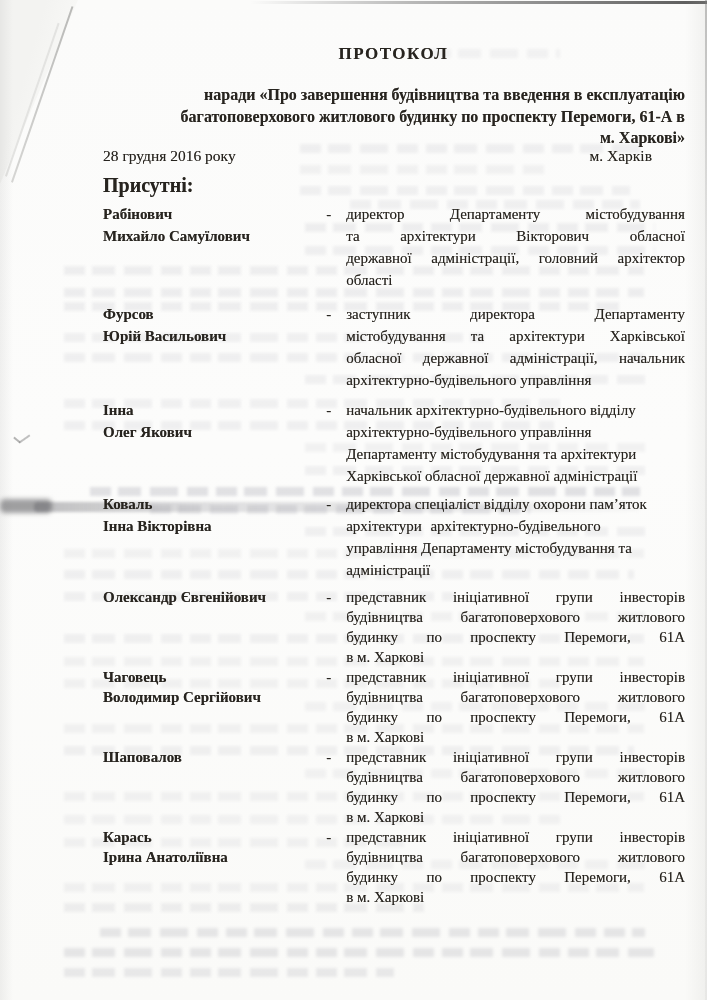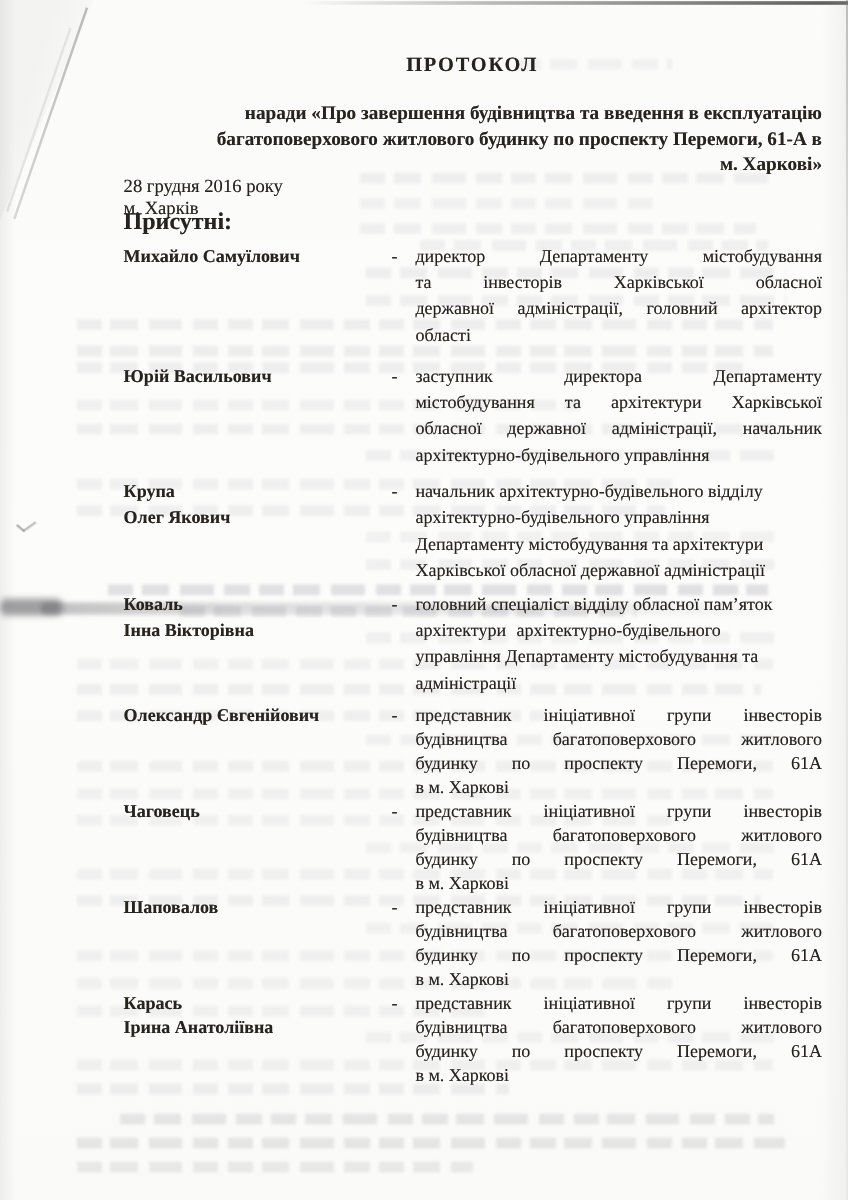--- a/index.html
+++ b/index.html
@@ -38,21 +38,21 @@
       rgba(92,92,112,0.60) 0 21px, rgba(92,92,112,0) 21px 28px,
       rgba(92,92,112,0.60) 28px 51px, rgba(92,92,112,0) 51px 60px,
       rgba(92,92,112,0.60) 60px 88px, rgba(92,92,112,0) 88px 97px,
       rgba(92,92,112,0.60) 97px 118px, rgba(92,92,112,0) 118px 126px);}
   
   .doc-title{position:absolute;left:0;top:44px;width:100%;text-align:center;
     font-weight:bold;font-size:17px;letter-spacing:1.5px;}
   .doc-subtitle{position:absolute;left:63px;top:84px;width:582px;text-align:right;
     font-weight:bold;font-size:16px;line-height:21.5px;}
   .dateline{position:absolute;left:63px;top:147px;width:549px;display:flex;
-    justify-content:space-between;font-size:15.5px;flex-direction:column;}
+    justify-content:space-between;font-size:15.5px;}
   .present-heading{position:absolute;left:63px;top:174px;font-weight:bold;font-size:20px;}
   .attendees{position:absolute;left:63px;top:203px;width:582px;font-size:15px;}
   .row{display:flex;line-height:22px;}
   .row.tight{line-height:20px;}
   .row .name{width:222px;font-weight:bold;}
   .row .dash{width:20px;padding-left:2px;}
   .row .desc{width:340px;}
   .jl{text-align:justify;text-align-last:justify;}
   .ws{word-spacing:5px;}
   .mb12{margin-bottom:12px}.mb8{margin-bottom:8px}.mb6{margin-bottom:6px}
@@ -127,66 +127,68 @@
     <span>28 грудня 2016 року</span>
     <span>м. Харків</span>
   </div>
 
   <div class="present-heading txt">Присутні:</div>
 
   <div class="attendees txt">
 
     <div class="row mb12">
       <div class="name">
+        <div>Рабінович</div>
         <div>Михайло Самуїлович</div>
       </div>
       <div class="dash">-</div>
       <div class="desc">
         <div class="jl">директор Департаменту містобудування</div>
-        <div class="jl">та інвесторів Харківської обласної</div>
+        <div class="jl">та архітектури Вікторович обласної</div>
         <div class="jl">державної адміністрації, головний архітектор</div>
         <div>області</div>
       </div>
     </div>
 
     <div class="row mb8">
       <div class="name">
+        <div>Фурсов</div>
         <div>Юрій Васильович</div>
       </div>
       <div class="dash">-</div>
       <div class="desc">
         <div class="jl">заступник директора Департаменту</div>
         <div class="jl">містобудування та архітектури Харківської</div>
         <div class="jl">обласної державної адміністрації, начальник</div>
         <div>архітектурно-будівельного управління</div>
       </div>
     </div>
 
     <div class="row mb6">
       <div class="name">
-        <div>Крупа</div>
+        <div>Інна</div>
         <div>Олег Якович</div>
       </div>
       <div class="dash">-</div>
       <div class="desc">
         <div>начальник архітектурно-будівельного відділу</div>
         <div>архітектурно-будівельного управління</div>
         <div>Департаменту містобудування та архітектури</div>
         <div>Харківської обласної державної адміністрації</div>
       </div>
     </div>
 
     <div class="row mb6">
       <div class="name">
         <div>Коваль</div>
         <div>Інна Вікторівна</div>
       </div>
       <div class="dash">-</div>
       <div class="desc">
-        <div>головний спеціаліст відділу обласної пам’яток</div>
+        <div>директора спеціаліст відділу охорони пам’яток</div>
         <div class="ws">архітектури архітектурно-будівельного</div>
         <div>управління Департаменту містобудування та</div>
         <div>адміністрації</div>
       </div>
     </div>
 
     <div class="row tight">
       <div class="name">
         <div>Олександр Євгенійович</div>
       </div>
@@ -195,20 +197,21 @@
         <div class="jl">представник ініціативної групи інвесторів</div>
         <div class="jl">будівництва багатоповерхового житлового</div>
         <div class="jl">будинку по проспекту Перемоги, 61А</div>
         <div>в м. Харкові</div>
       </div>
     </div>
 
     <div class="row tight">
       <div class="name">
         <div>Чаговець</div>
+        <div>Володимир Сергійович</div>
       </div>
       <div class="dash">-</div>
       <div class="desc">
         <div class="jl">представник ініціативної групи інвесторів</div>
         <div class="jl">будівництва багатоповерхового житлового</div>
         <div class="jl">будинку по проспекту Перемоги, 61А</div>
         <div>в м. Харкові</div>
       </div>
     </div>
 

